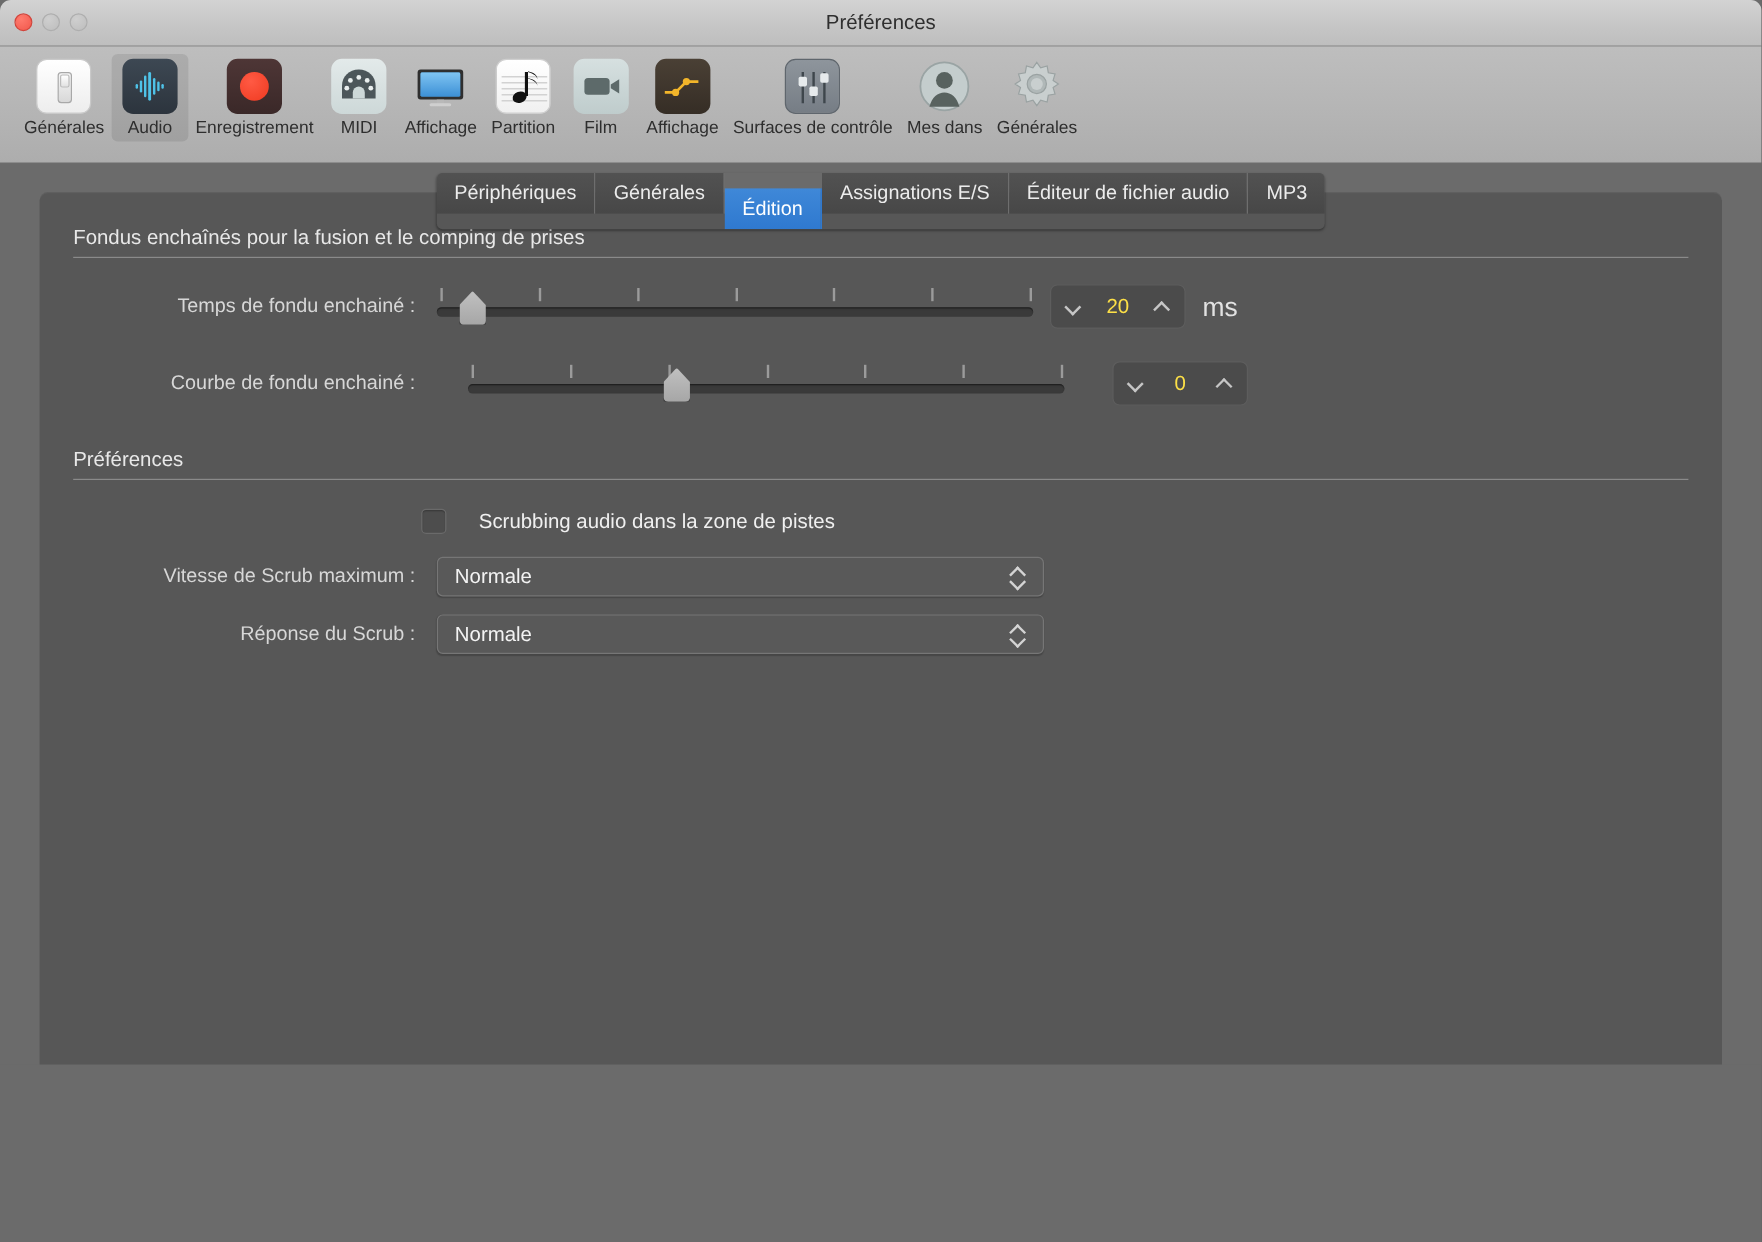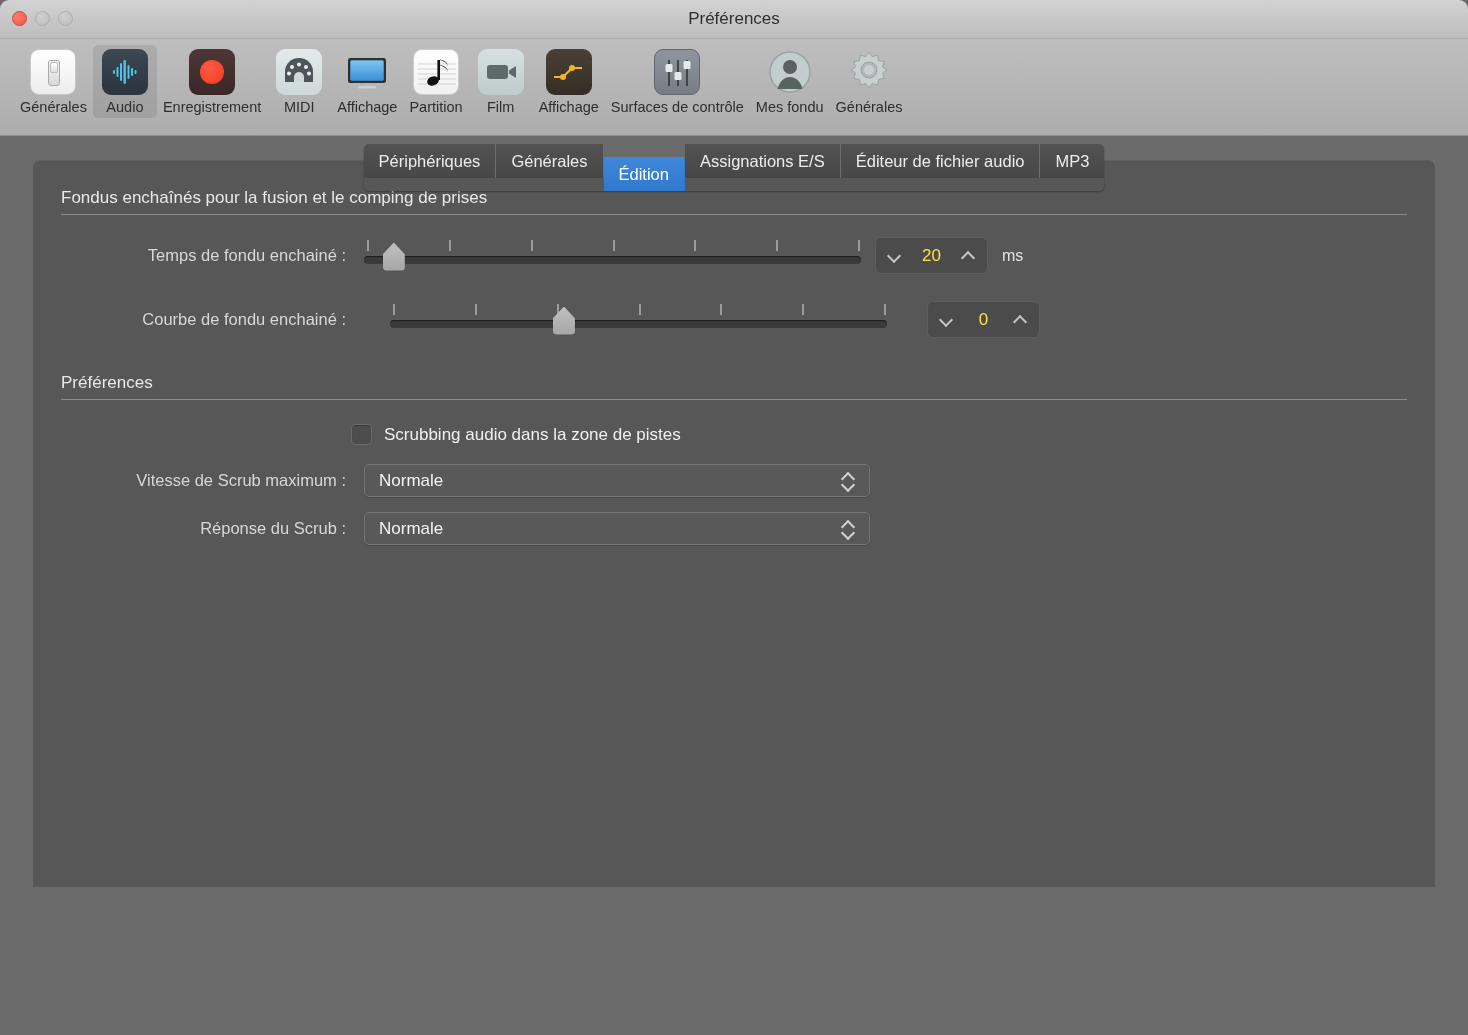--- a/index.html
+++ b/index.html
@@ -275,27 +275,27 @@
     position: absolute;
     left: 1px; top: 2px;
     width: 8px; height: 8px;
     border-left: 2px solid #c6c6c6;
     border-bottom: 2px solid #c6c6c6;
   }
   .chev.down::before { transform: rotate(-45deg); }
   .chev.up::before   { transform: rotate(135deg); top: 4px; }
 
   .unit {
-    font-size: 16px;
+    font-size: 22px;
     color: #e2e2e2;
     margin-left: 14px;
   }
 
   
-  .checkbox-row { display: flex; align-items: center; }
+  .checkbox-row { display: flex; align-items: center; gap: 15px; }
   .checkbox {
     width: 21px; height: 21px;
     border-radius: 4px;
     background: #4d4d4d;
     border: 1px solid #6a6a6a;
     box-sizing: border-box;
     box-shadow: inset 0 1px 1px rgba(0,0,0,0.25);
     flex: 0 0 auto;
   }
   .checkbox-label {
@@ -477,21 +477,21 @@
     </div>
 
     <div class="tb-item">
       <span class="tb-ico ico-mesinfos">
         <svg width="46" height="46" viewBox="0 0 46 46">
           <circle cx="23" cy="23" r="20" fill="#c4cdcd" stroke="#9aa4a4" stroke-width="1.5"></circle>
           <circle cx="23" cy="18" r="7" fill="#58625f"></circle>
           <path d="M10.5 40c2-8 7-12 12.5-12s10.5 4 12.5 12z" fill="#58625f"></path>
         </svg>
       </span>
-      <span class="tb-label">Mes fondu</span>
+      <span class="tb-label">Mes dans</span>
     </div>
 
     <div class="tb-item">
       <span class="tb-ico ico-avancees">
         <svg width="46" height="46" viewBox="0 0 46 46">
           <g fill="#c9cfcf" stroke="#9aa2a2" stroke-width="1">
             <path d="M23 3l3.2 4.6 5.4-1.6 1 5.6 5.6 1-1.6 5.4L41 21l-4.4 3 1.6 5.4-5.6 1-1 5.6-5.4-1.6L23 39l-3.2-4.6-5.4 1.6-1-5.6-5.6-1 1.6-5.4L5 21l4.4-3-1.6-5.4 5.6-1 1-5.6 5.4 1.6z"></path>
           </g>
           <circle cx="23" cy="21" r="8" fill="#b0b8b8" stroke="#9aa2a2" stroke-width="1"></circle>
           <circle cx="23" cy="21" r="5" fill="#c9cfcf"></circle>

